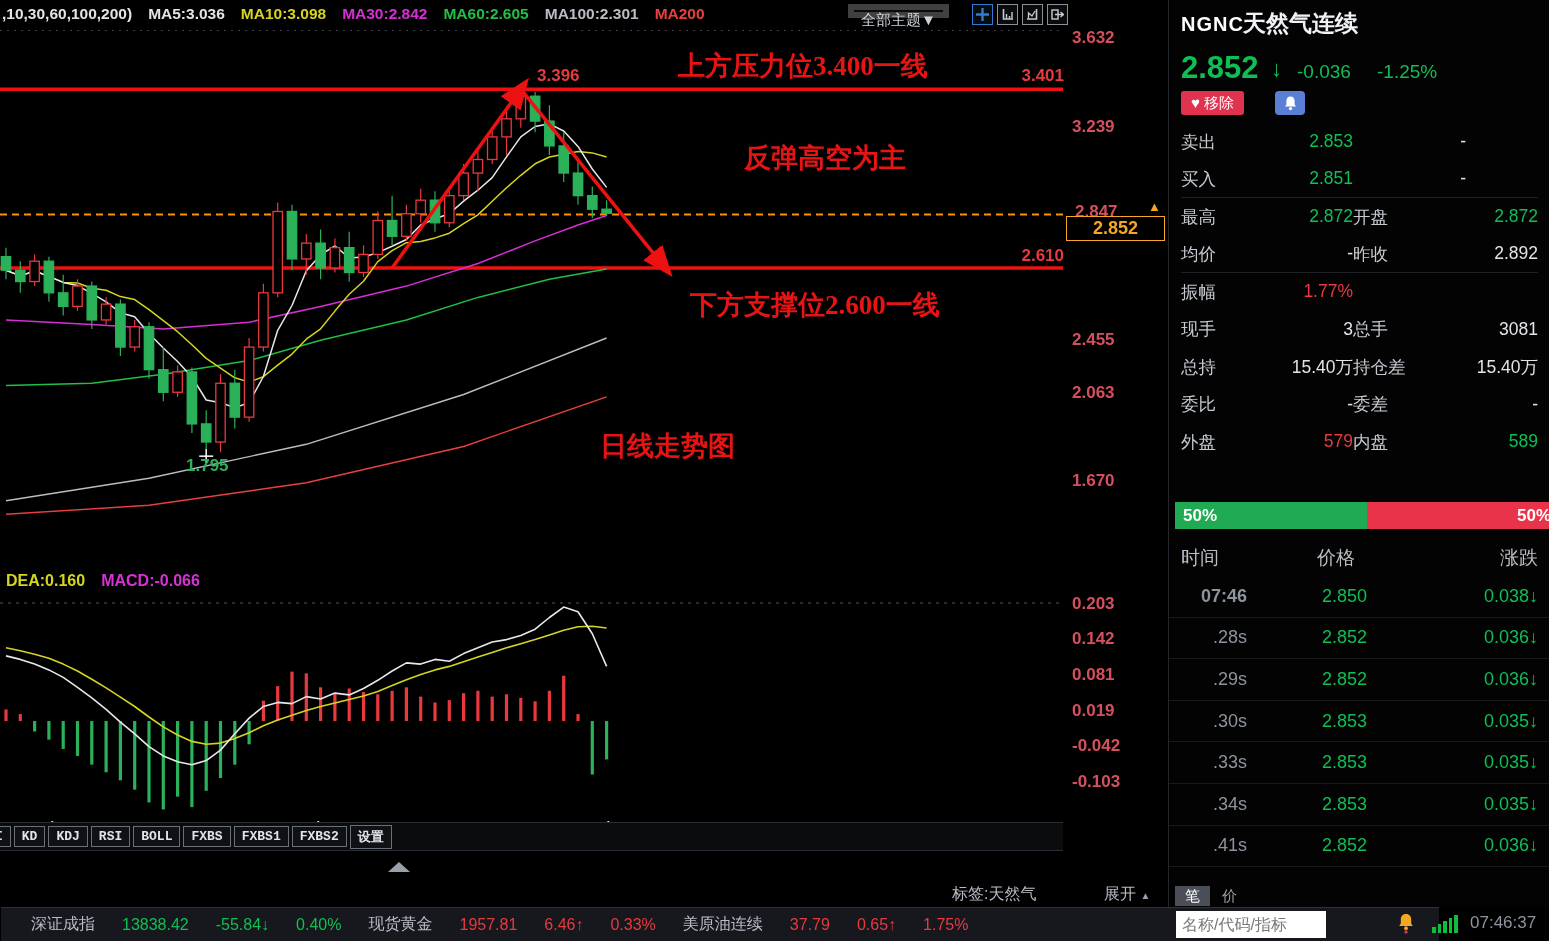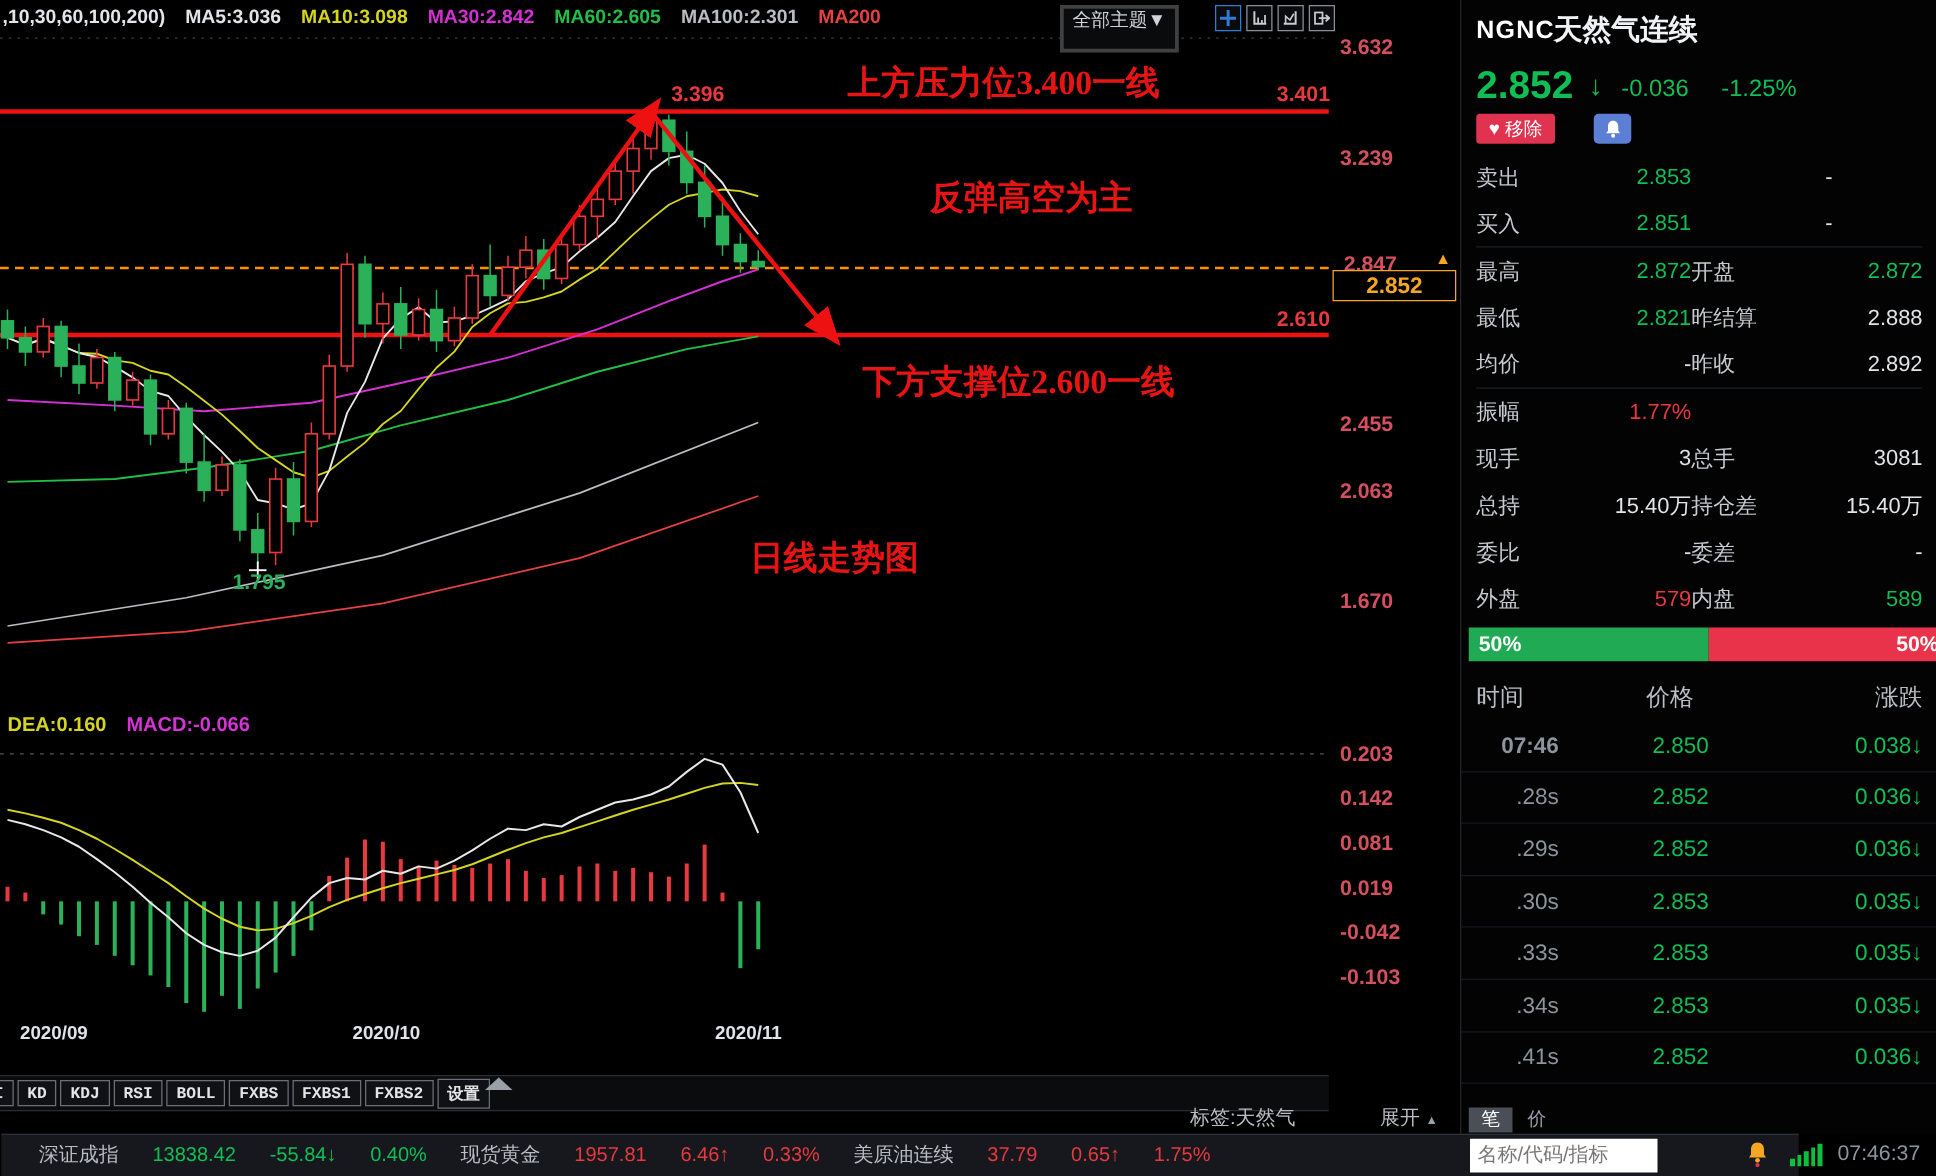--- a/index.html
+++ b/index.html
@@ -8,22 +8,22 @@
   [data-c="g"]{color:#0fbf54}
   [data-c="r"]{color:#e8393f}
   [data-c="w"]{color:#e2e4e8}
   [data-c="o"]{color:#f0941e;font-weight:bold}
   [data-c="n"]{color:#b9bdc4}
 
   
   #chart-pane{position:absolute;left:0;top:0;width:1168px;height:941px;background:#000}
   #ma-header{position:absolute;left:2px;top:5px;display:flex;gap:16px;font-size:15.5px;
     font-weight:bold;white-space:nowrap;z-index:5}
-  #theme-btn{position:absolute;left:848px;top:4px;height:38px;line-height:20px;padding:0 7px;
-    border:3px solid #404040;color:#cfd3da;font-size:15px;background:#0a0b0d;z-index:6}
+  #theme-btn{position:absolute;left:848px;top:4px;height:14px;line-height:20px;padding:0 7px;
+    border:6px solid #404040;color:#cfd3da;font-size:15px;background:#0a0b0d;z-index:6}
   #tool-icons{position:absolute;left:972px;top:4px;display:flex;gap:4px;z-index:6}
   .ticon{width:21px;height:21px;border:1px solid #8a8f99;display:flex;align-items:center;
     justify-content:center;background:#0a0b0d}
   .ticon.active{border-color:#2f7bd6}
   #chart-svg{position:absolute;left:0;top:0;z-index:1}
   #axis-layer{position:absolute;left:0;top:0;width:1168px;height:941px;z-index:3;pointer-events:none}
   .axlbl{position:absolute;font-size:17px;font-weight:bold;color:#d4505e;white-space:nowrap}
   .axlbl.hot{color:#e8393f;width:50px;text-align:right}
   .chip{position:absolute;left:1066px;width:99px;height:25px;border:1.5px solid #f5a623;
     background:#000;color:#f5a623;font-size:18px;font-weight:bold;text-align:center;line-height:22px}
@@ -35,21 +35,21 @@
   #ann-support{left:690px;top:287px}
   #ann-type{left:600px;top:428px}
   #peak-lbl{position:absolute;left:537px;top:66px;color:#e8393f;font-size:17px;font-weight:bold;z-index:4}
   #low-lbl{position:absolute;left:186px;top:456px;color:#2bb15a;font-size:17px;font-weight:bold;z-index:4}
   #macd-header{position:absolute;left:6px;top:572px;display:flex;gap:16px;font-size:16px;
     font-weight:bold;z-index:4}
   #macd-dea{color:#d4d421}
   #macd-macd{color:#d633d6}
   .xlbl{position:absolute;top:818px;color:#dfe3ea;font-size:15px;font-weight:bold;z-index:4}
   #xlbl-0{left:16px} #xlbl-1{left:282px} #xlbl-2{left:572px}
-  #tab-bar{position:absolute;left:0;top:860px;width:1063px;height:29px;background:#0b0c0e;
+  #tab-bar{position:absolute;left:0;top:822px;width:1063px;height:29px;background:#0b0c0e;
     border-top:1px solid #2a2d33;border-bottom:1px solid #2a2d33;display:flex;gap:3px;
     align-items:center;overflow:hidden;z-index:4}
   .itab{border:1px solid #6a6f78;color:#e2e4e8;font-size:13px;font-weight:bold;padding:2px 7px;
     background:#101114;white-space:nowrap;font-family:"Liberation Mono","DejaVu Sans Mono",monospace}
   #tab-arrow{position:absolute;left:388px;top:862px;width:0;height:0;z-index:5;
     border-left:11px solid transparent;border-right:11px solid transparent;border-bottom:10px solid #9aa0a8}
   #tag-label{position:absolute;left:952px;top:884px;color:#b9bdc4;font-size:16px;z-index:4}
   #expand-btn{position:absolute;left:1104px;top:884px;color:#b9bdc4;font-size:16px;z-index:4}
   #expand-btn .up{font-size:10px;color:#9aa0a8}
 
@@ -400,26 +400,20 @@
         <span data-c="g" class="v">2.851</span>
         <span class="l"></span>
         <span data-c="w" class="v dp">-</span>
       </div>
       <div class="qrow">
         <span class="l">最高</span>
         <span data-c="g" class="v">2.872</span>
         <span class="l">开盘</span>
         <span data-c="g" class="v">2.872</span>
       </div>
-      <div class="qrow">
-        <span class="l">最低</span>
-        <span data-c="g" class="v">2.821</span>
-        <span class="l">昨结算</span>
-        <span data-c="w" class="v">2.888</span>
-      </div>
       <div class="qrow sep">
         <span class="l">均价</span>
         <span data-c="w" class="v">-</span>
         <span class="l">昨收</span>
         <span data-c="w" class="v">2.892</span>
       </div>
       <div class="qrow">
         <span class="l">振幅</span>
         <span data-c="r" class="v">1.77%</span>
         <span class="l"></span>

